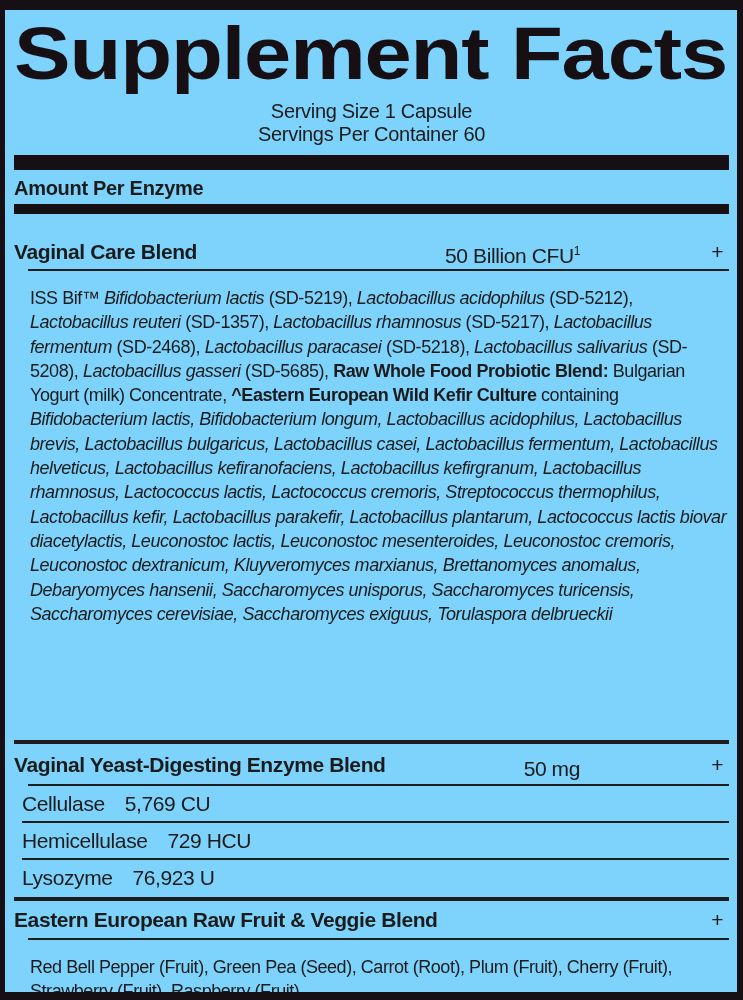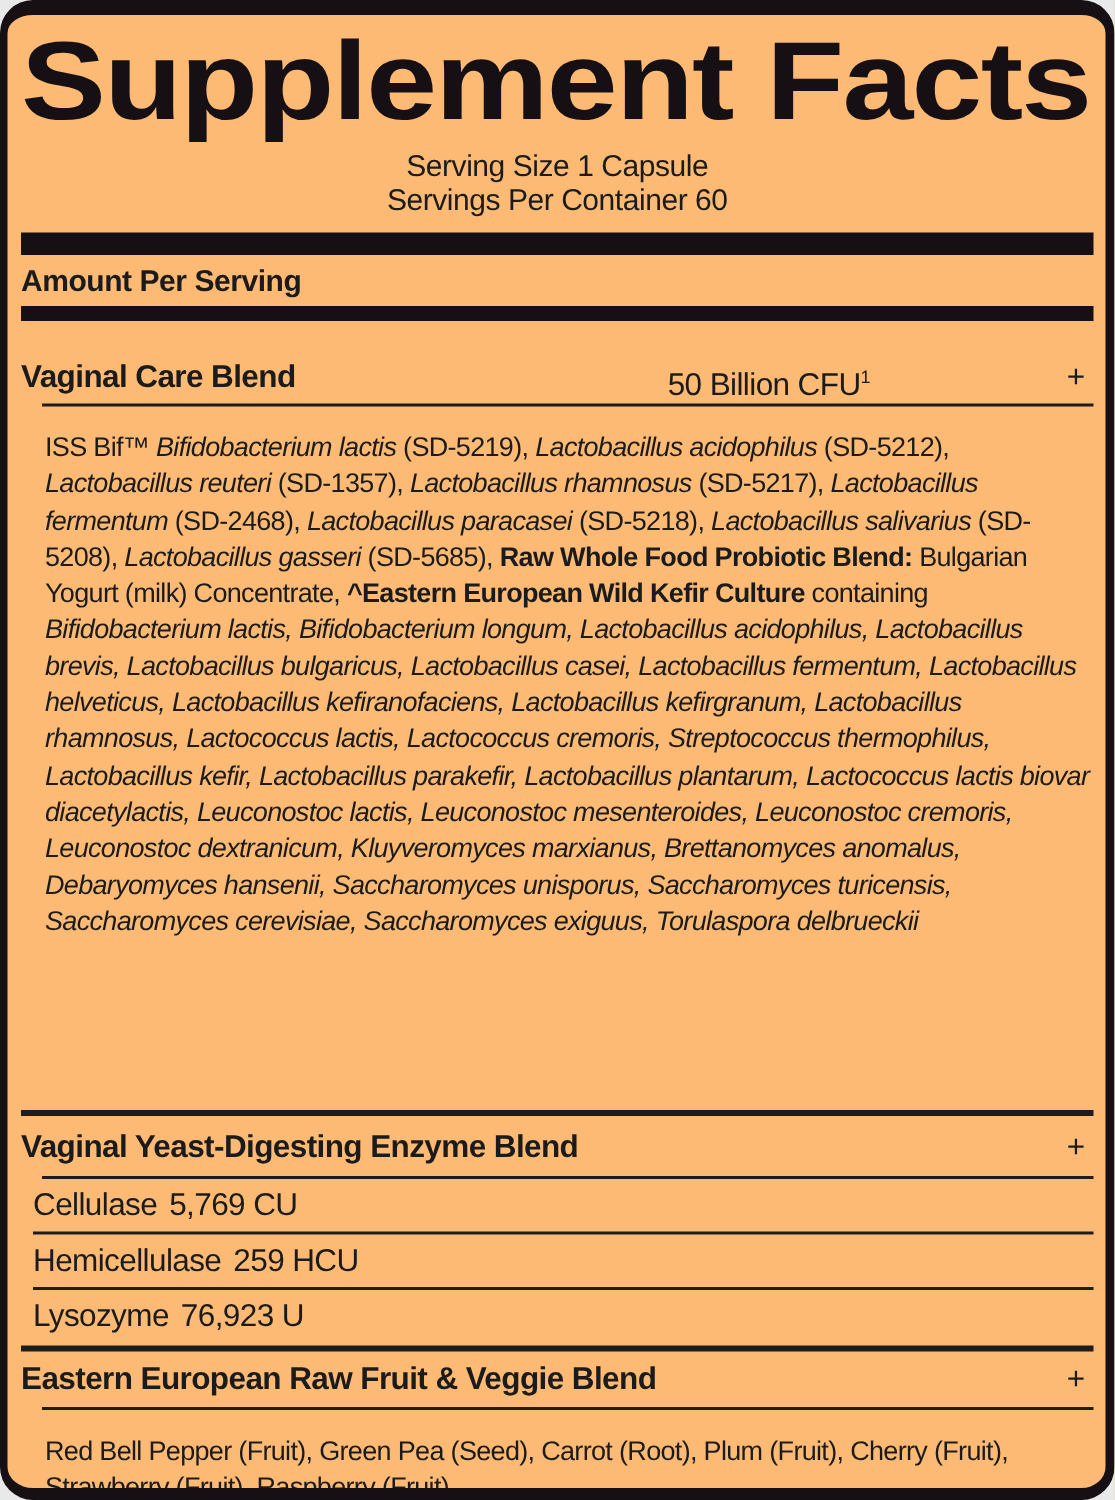--- a/index.html
+++ b/index.html
@@ -1,22 +1,22 @@
 <!DOCTYPE html>
 <html><head>
 <meta charset="utf-8">
 <style>
   html,body{margin:0;padding:0;background:#e9e9e9;}
   *{box-sizing:border-box;}
   .label{
-    width:743px;height:1000px;background:#fdba74;color:#1b1b1b;
+    width:743px;height:1000px;background:#7dd3fc;color:#1b1b1b;
     border-top:10px solid #161014;border-bottom:8px solid #161014;
     border-left:5px solid #161014;border-right:6px solid #161014;
     font-family:"Liberation Sans",sans-serif;
-    padding:0 8px 0 9px;overflow:hidden;border-radius:22px;
+    padding:0 8px 0 9px;overflow:hidden;
   }
   .title-svg{display:block;margin-top:3px;}
   .title-svg text{
     font-family:"Liberation Sans",sans-serif;font-weight:bold;
     fill:#161014;letter-spacing:-1px;
   }
   .serving{font-size:20px;line-height:23px;letter-spacing:-0.3px;margin-top:5px;text-align:center;}
   .bar{background:#161014;}
   .bar.b1{height:15px;margin-top:9px;}
   .bar.b2{height:10px;margin-top:4px;}
@@ -36,68 +36,69 @@
   .ing{
     font-size:18px;line-height:24.3px;letter-spacing:-0.45px;
     padding-left:16px;margin-top:15px;overflow:hidden;
   }
   .ing.probiotic{height:452px;}
   .ing.fruit{height:52px;}
   .s-i{font-style:italic;}
   .s-b{font-weight:bold;}
   .s-n{}
   .subrow{font-size:21px;letter-spacing:-0.4px;padding:5px 0 5px 8px;line-height:25px;}
-  .subrow .subamt{margin-left:8px;}
+  .subrow .subamt{margin-left:20px;}
   .footnote{font-size:21px;letter-spacing:-0.3px;margin-top:9px;line-height:25px;}
 </style>
 </head>
 <body>
 
 <div class="label">
 
   <svg class="title-svg" width="717" height="82" viewBox="0 0 717 82">
     <text x="0" y="66" font-size="74" textLength="713" lengthAdjust="spacingAndGlyphs">Supplement Facts</text>
   </svg>
 
   <div class="serving">
     <div>Serving Size 1 Capsule</div>
     <div>Servings Per Container 60</div>
   </div>
 
   <div class="bar b1"></div>
 
-  <div class="amount-header">Amount Per Serving</div>
+  <div class="amount-header">Amount Per Enzyme</div>
 
   <div class="bar b2"></div>
 
   <div class="row r1">
     <span class="name">Vaginal Care Blend</span>
     <span class="amount"><span>50 Billion CFU</span><sup>1</sup></span>
     <span class="dv">+</span>
   </div>
 
   <div class="rule-thin"></div>
 
   <div class="ing probiotic"><span class="s-n">ISS Bif™ </span><span class="s-i">Bifidobacterium lactis</span><span class="s-n"> (SD-5219), </span><span class="s-i">Lactobacillus acidophilus</span><span class="s-n"> (SD-5212), </span><span class="s-i">Lactobacillus reuteri</span><span class="s-n"> (SD-1357), </span><span class="s-i">Lactobacillus rhamnosus</span><span class="s-n"> (SD-5217), </span><span class="s-i">Lactobacillus fermentum</span><span class="s-n"> (SD-2468), </span><span class="s-i">Lactobacillus paracasei</span><span class="s-n"> (SD-5218), </span><span class="s-i">Lactobacillus salivarius</span><span class="s-n"> (SD-5208), </span><span class="s-i">Lactobacillus gasseri</span><span class="s-n"> (SD-5685), </span><span class="s-b">Raw Whole Food Probiotic Blend:</span><span class="s-n"> Bulgarian Yogurt (milk) Concentrate, </span><span class="s-b">^Eastern European Wild Kefir Culture</span><span class="s-n"> containing </span><span class="s-i">Bifidobacterium lactis, Bifidobacterium longum, Lactobacillus acidophilus, Lactobacillus brevis, Lactobacillus bulgaricus, Lactobacillus casei, Lactobacillus fermentum, Lactobacillus helveticus, Lactobacillus kefiranofaciens, Lactobacillus kefirgranum, Lactobacillus rhamnosus, Lactococcus lactis, Lactococcus cremoris, Streptococcus thermophilus, Lactobacillus kefir, Lactobacillus parakefir, Lactobacillus plantarum, Lactococcus lactis biovar diacetylactis, Leuconostoc lactis, Leuconostoc mesenteroides, Leuconostoc cremoris, Leuconostoc dextranicum, Kluyveromyces marxianus, Brettanomyces anomalus, Debaryomyces hansenii, Saccharomyces unisporus, Saccharomyces turicensis, Saccharomyces cerevisiae, Saccharomyces exiguus, Torulaspora delbrueckii</span></div>
 
   <div class="rule-med"></div>
 
   <div class="row r2">
     <span class="name">Vaginal Yeast-Digesting Enzyme Blend</span>
+    <span class="amount"><span>50 mg</span><sup></sup></span>
     <span class="dv">+</span>
   </div>
 
   <div class="rule-thin"></div>
 
   <div class="subrow">
     <span>Cellulase</span><span class="subamt">5,769 CU</span>
   </div>
   <div class="rule-sub"></div>
   <div class="subrow">
-    <span>Hemicellulase</span><span class="subamt">259 HCU</span>
+    <span>Hemicellulase</span><span class="subamt">729 HCU</span>
   </div>
   <div class="rule-sub"></div>
   <div class="subrow">
     <span>Lysozyme</span><span class="subamt">76,923 U</span>
   </div>
 
   <div class="rule-med"></div>
 
   <div class="row r3">
     <span class="name">Eastern European Raw Fruit &amp; Veggie Blend</span>

